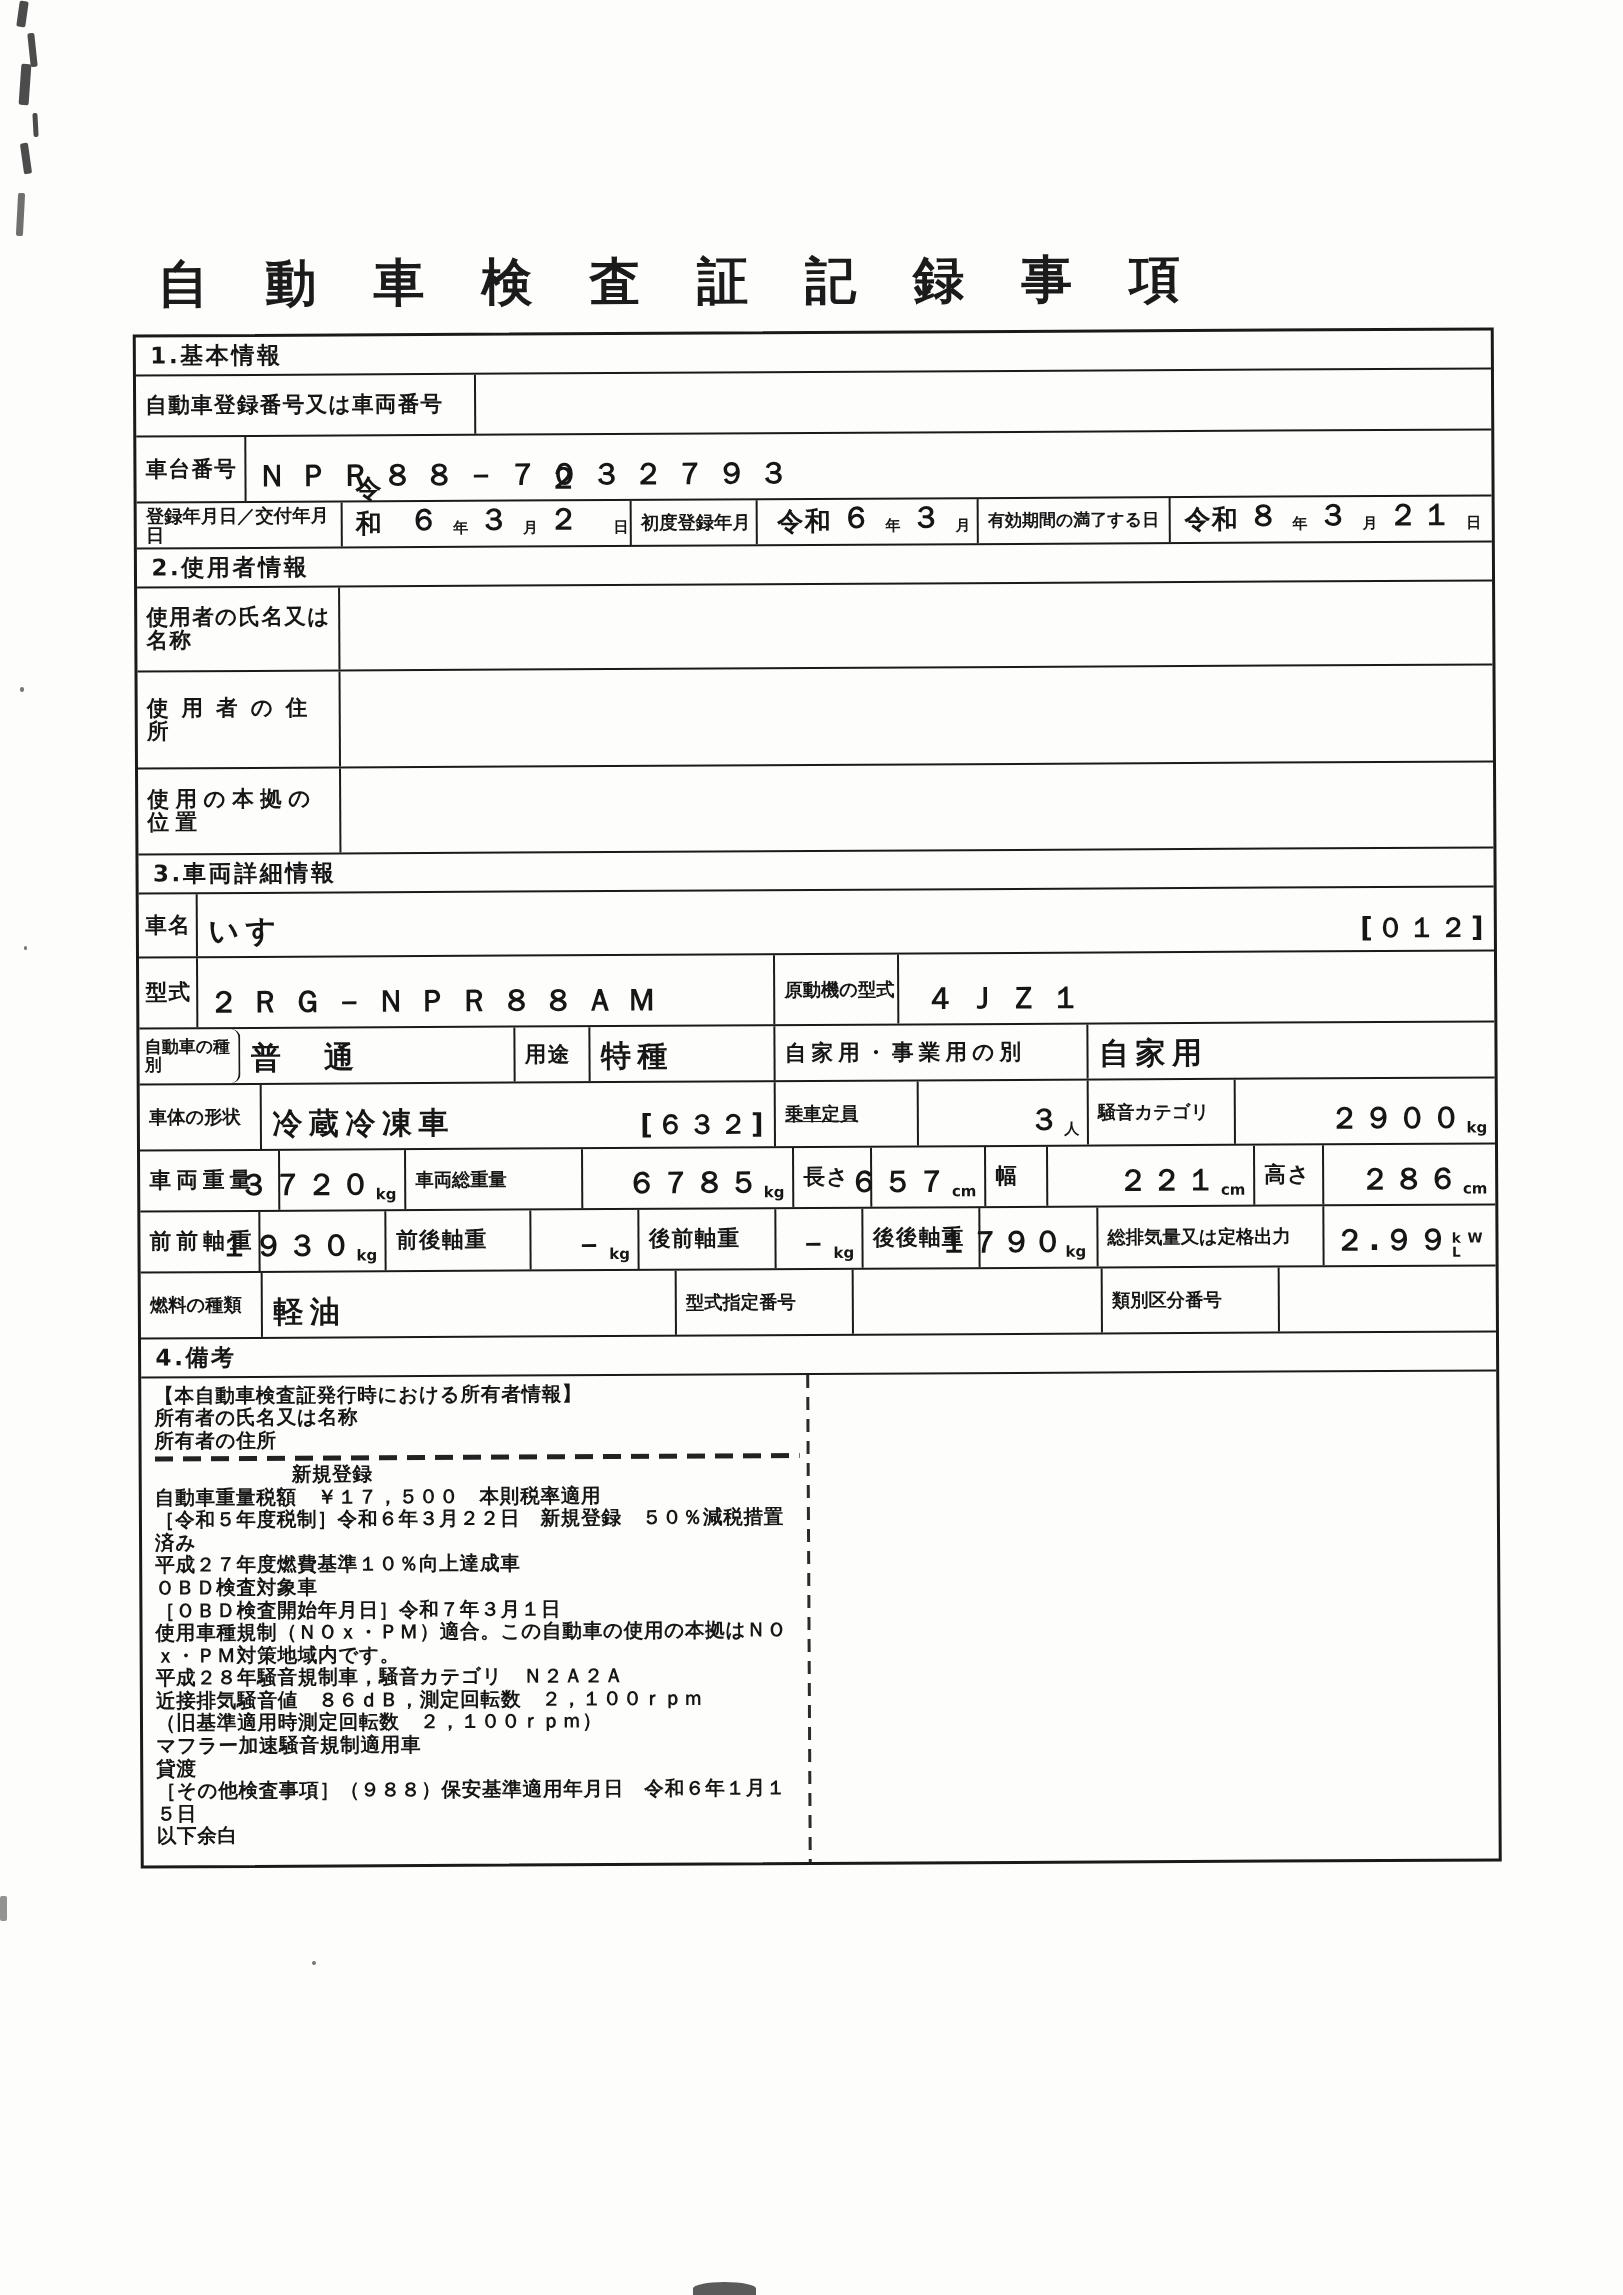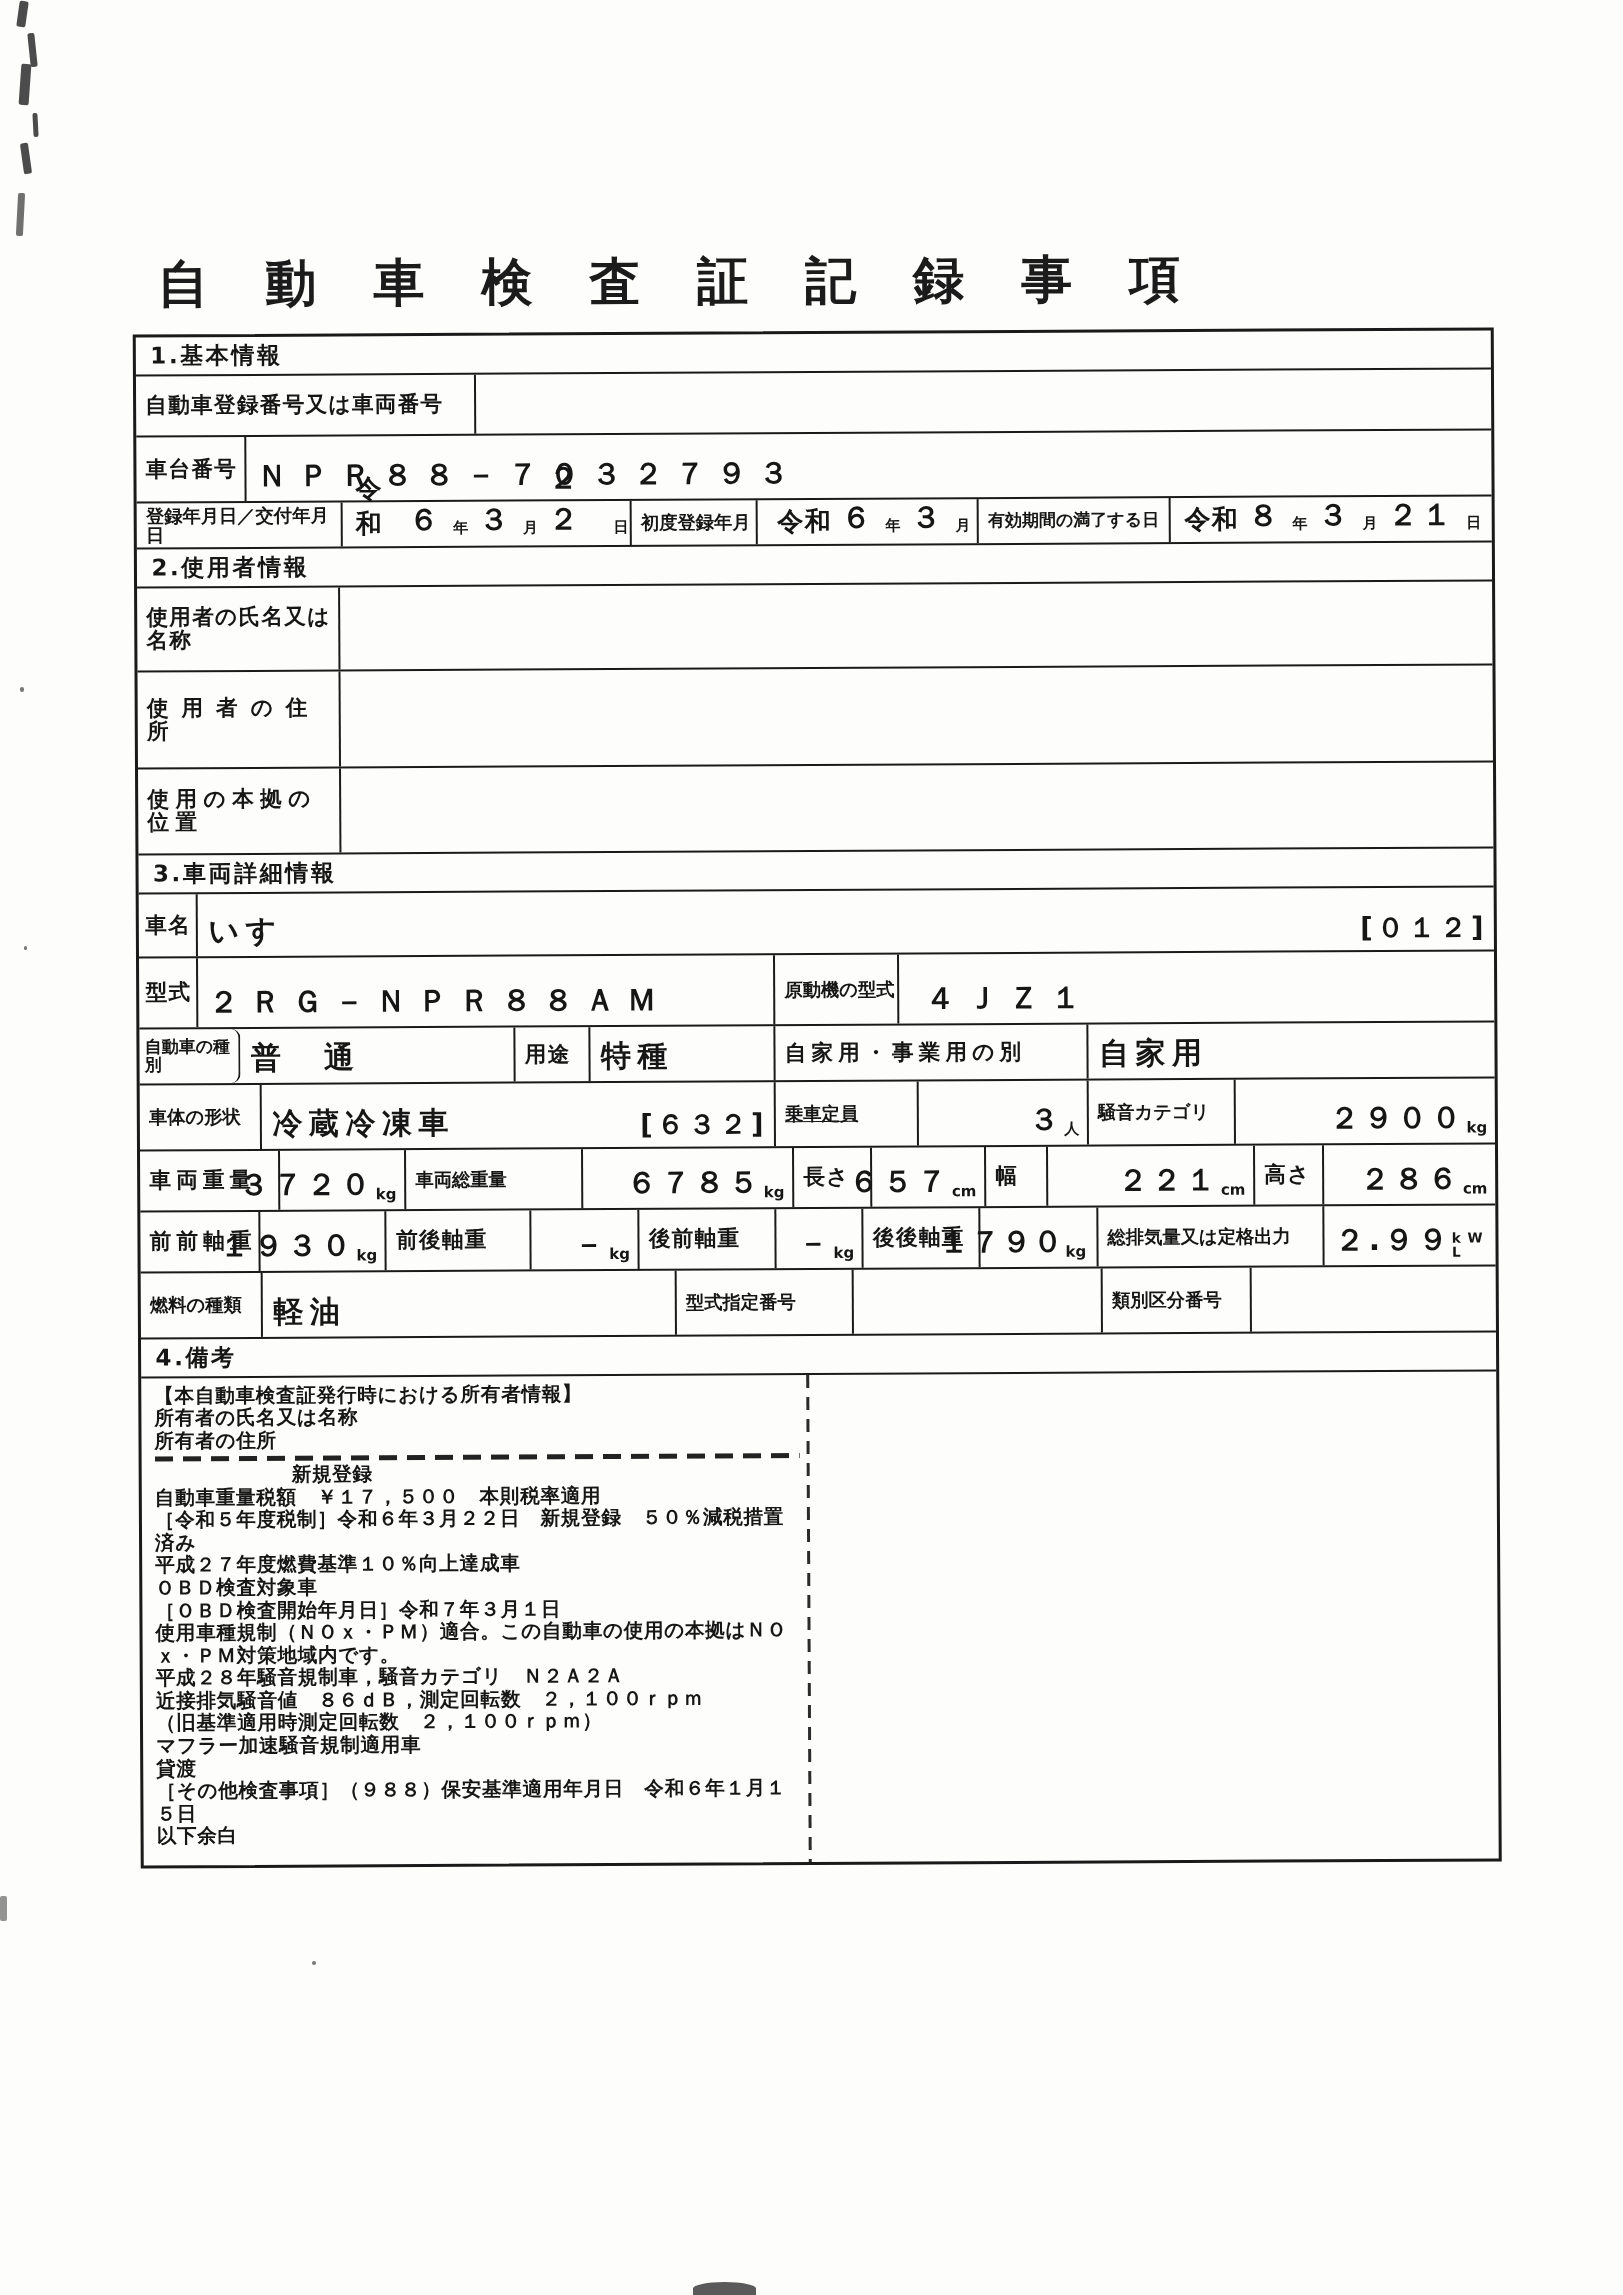--- a/index.html
+++ b/index.html
@@ -250,21 +250,21 @@
             <span>L</span>
           </span>
         </div>
       </div>
 
       <div class="row" style="height:66px;">
         <div class="cell lbl sm" style="width:122px;">燃料の種類</div>
         <div class="cell val" style="width:414px;">軽油</div>
         <div class="cell lbl sm" style="width:177px;">型式指定番号</div>
         <div class="cell val" style="width:249px;"></div>
-        <div class="cell lbl sm" style="width:149px;">類別区分番号</div>
+        <div class="cell lbl sm" style="width:177px;">類別区分番号</div>
         <div class="cell val" style="flex:1;"></div>
       </div>
 
       <div class="row">
         <div class="sec-hdr">4.備考</div>
       </div>
 
       <div class="row remarks-row">
         <div class="cell remarks-left">
           <div class="rline">【本自動車検査証発行時における所有者情報】</div>

